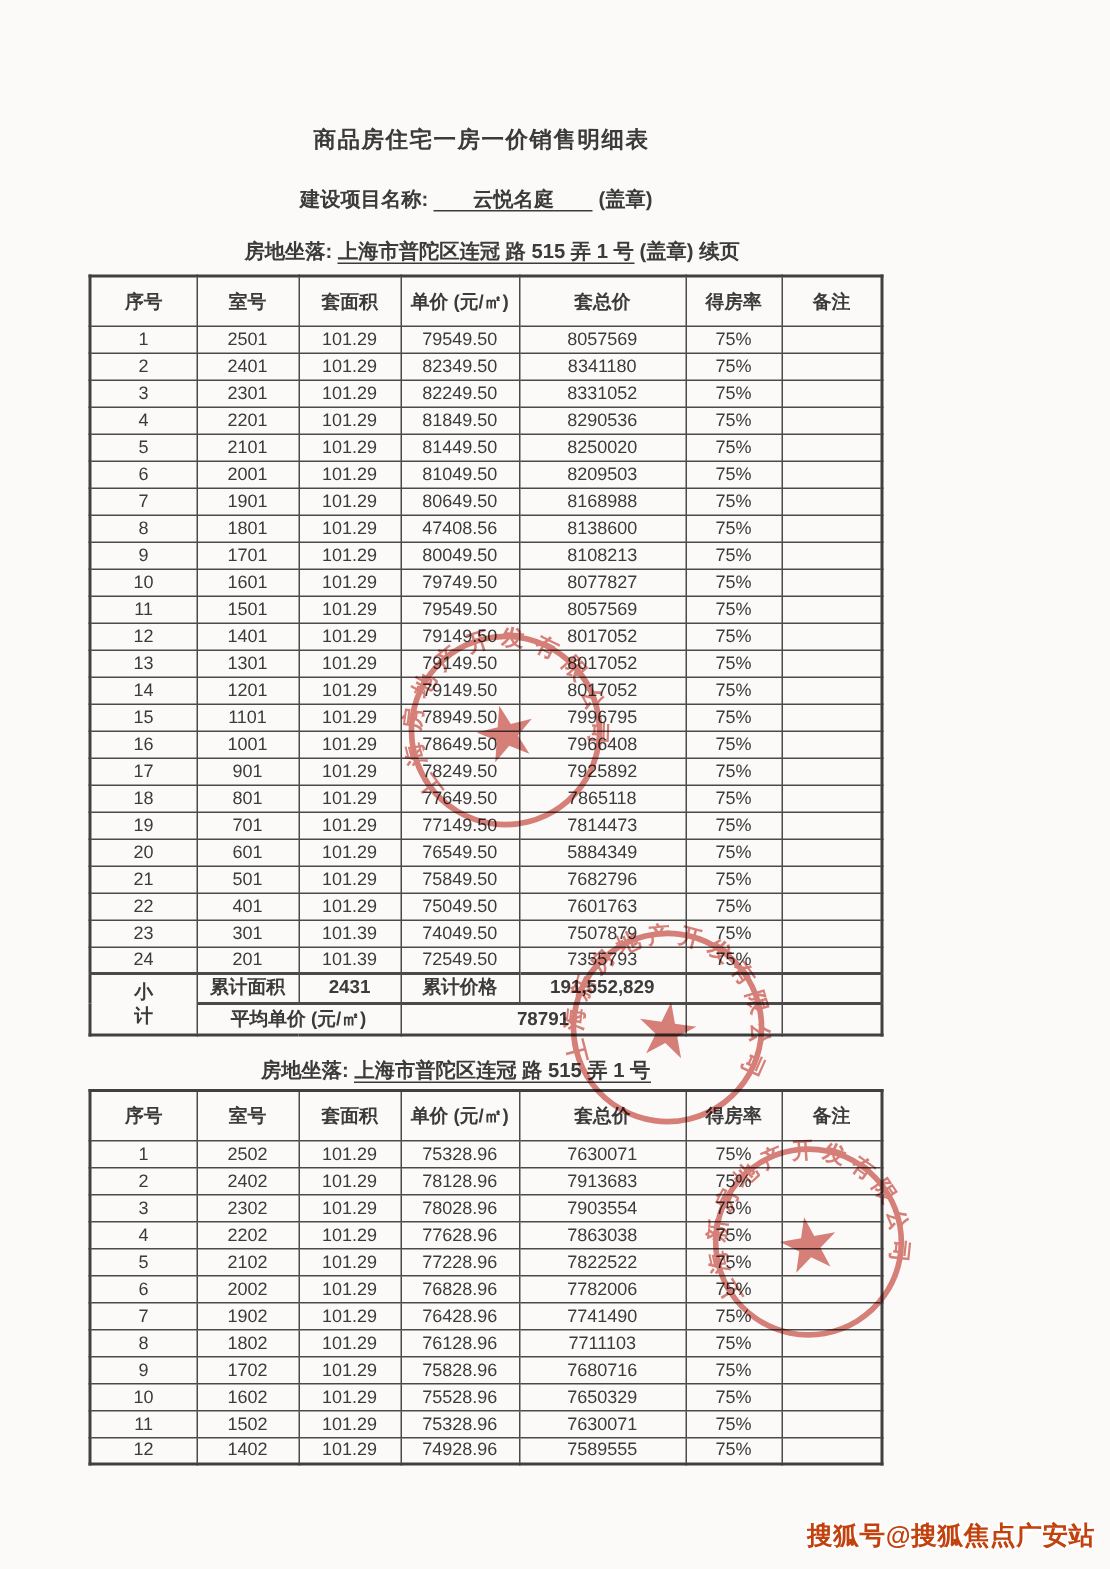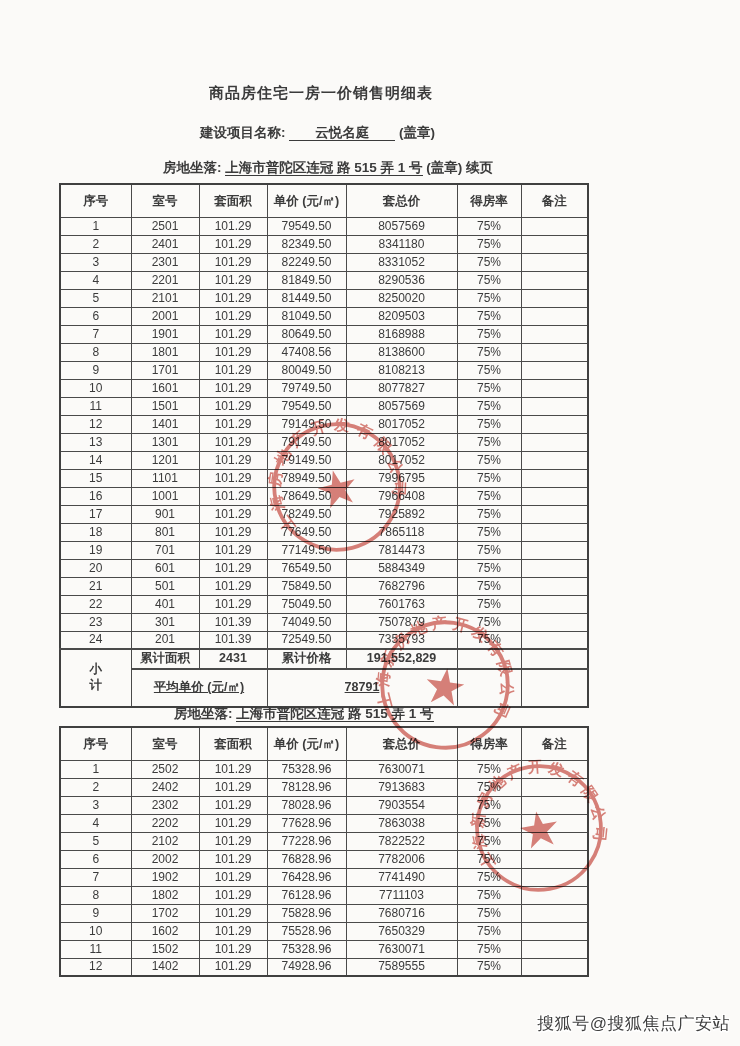--- a/index.html
+++ b/index.html
@@ -14,26 +14,26 @@
   .u{border-bottom:1.5px solid #3b3b3b;}
   .pad-u{padding:0 26px;}
   table{border-collapse:collapse;table-layout:fixed;background:transparent;}
   table,td,th{border:1px solid #4a4a4a;}
   table{border:2px solid #404040;}
   th{font-size:12.5px;font-weight:bold;padding:1px 0;line-height:1.15;}
   td{font-size:12px;text-align:center;padding:0;line-height:1.05;}
   thead tr{height:33px;}
   tbody tr{height:18px;}
   .sum-row1{height:20px;}
-  .sum-row2{height:38px;text-decoration:underline;}
+  .sum-row2{height:21px;}
   .sum-row1 td,.sum-row2 td{font-weight:bold;font-size:12.5px;border-top-width:2px;}
   .vcell span{display:inline-block;width:1em;word-break:break-all;line-height:1.25;}
   .stamp{position:absolute;mix-blend-mode:multiply;opacity:0.68;pointer-events:none;}
   .watermark{
-    position:absolute;right:10px;top:1012px;font-size:17px;font-weight:normal;color:#404040;
+    position:absolute;right:10px;top:1012px;font-size:17px;font-weight:bold;color:#c2410c;
     text-shadow:-1px -1px 0 #fff,1px -1px 0 #fff,-1px 1px 0 #fff,1px 1px 0 #fff,0 2px 0 #fff;
     letter-spacing:0.5px;
   }
 </style>
 </head>
 <body>
 
 <div class="abs doc-title" style="left:209px;top:84px;">商品房住宅一房一价销售明细表</div>
 
 <div class="abs doc-line" style="left:200px;top:124px;">

